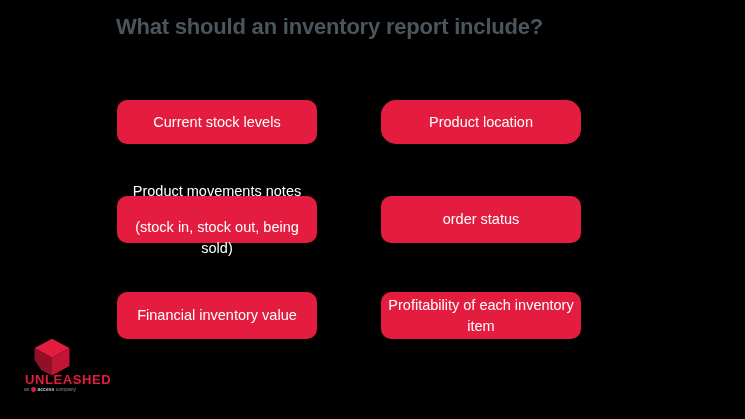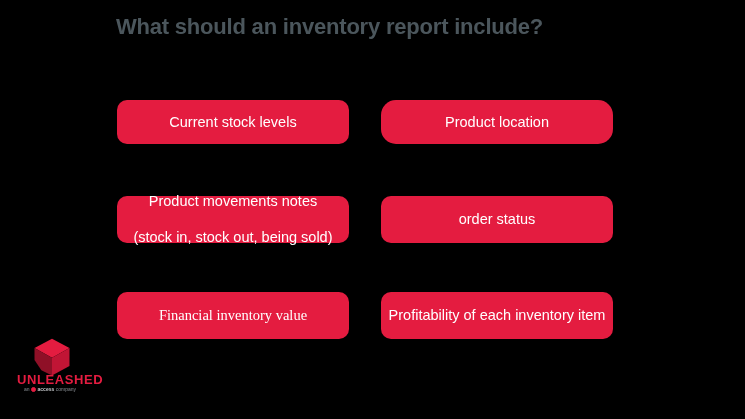--- a/index.html
+++ b/index.html
@@ -9,40 +9,40 @@
     font-family:"Liberation Sans", sans-serif;
   }
   .title{
     position:absolute;top:14px;left:0;width:659px;
     text-align:center;
     font-size:22px;font-weight:700;letter-spacing:-0.2px;
     color:#4b565c;
   }
   .box{
     position:absolute;
-    width:232px;
+    width:200px;
     background:#e41c40;
     border-radius:10px;
     color:#ffffff;
     display:flex;flex-direction:column;justify-content:center;align-items:center;
     text-align:center;
     font-size:14.5px;line-height:21px;
     padding:0 6px;box-sizing:border-box;
   }
   .box .line{display:block;}
   .b1{left:117px;top:100px;height:44px;}
   .b2{left:381px;top:100px;height:44px;border-radius:15px;}
   .b3{left:117px;top:196px;height:47px;gap:15px;}
   .b4{left:381px;top:196px;height:47px;}
-  .b5{left:117px;top:292px;height:47px;font-family:Liberation Serif, serif;}
+  .b5{left:117px;top:292px;height:47px;}
   .b6{left:381px;top:292px;height:47px;}
   .logo{position:absolute;left:13px;top:336px;width:110px;}
   .logo-cube{position:absolute;left:20px;top:2px;width:38px;height:38px;}
   .logo-word{
-    position:absolute;left:4px;top:36px;width:96px;
+    position:absolute;left:12px;top:36px;width:96px;
     font-size:13px;font-weight:700;letter-spacing:0.6px;
     color:#e41c40;text-align:left;white-space:nowrap;
   }
   .logo-tagline{
     position:absolute;left:11px;top:50px;width:80px;
     font-size:5px;color:#8a8f94;white-space:nowrap;
     display:flex;align-items:center;gap:1.5px;
   }
   .tag-dot{
     display:inline-block;width:5px;height:5px;border-radius:50%;

